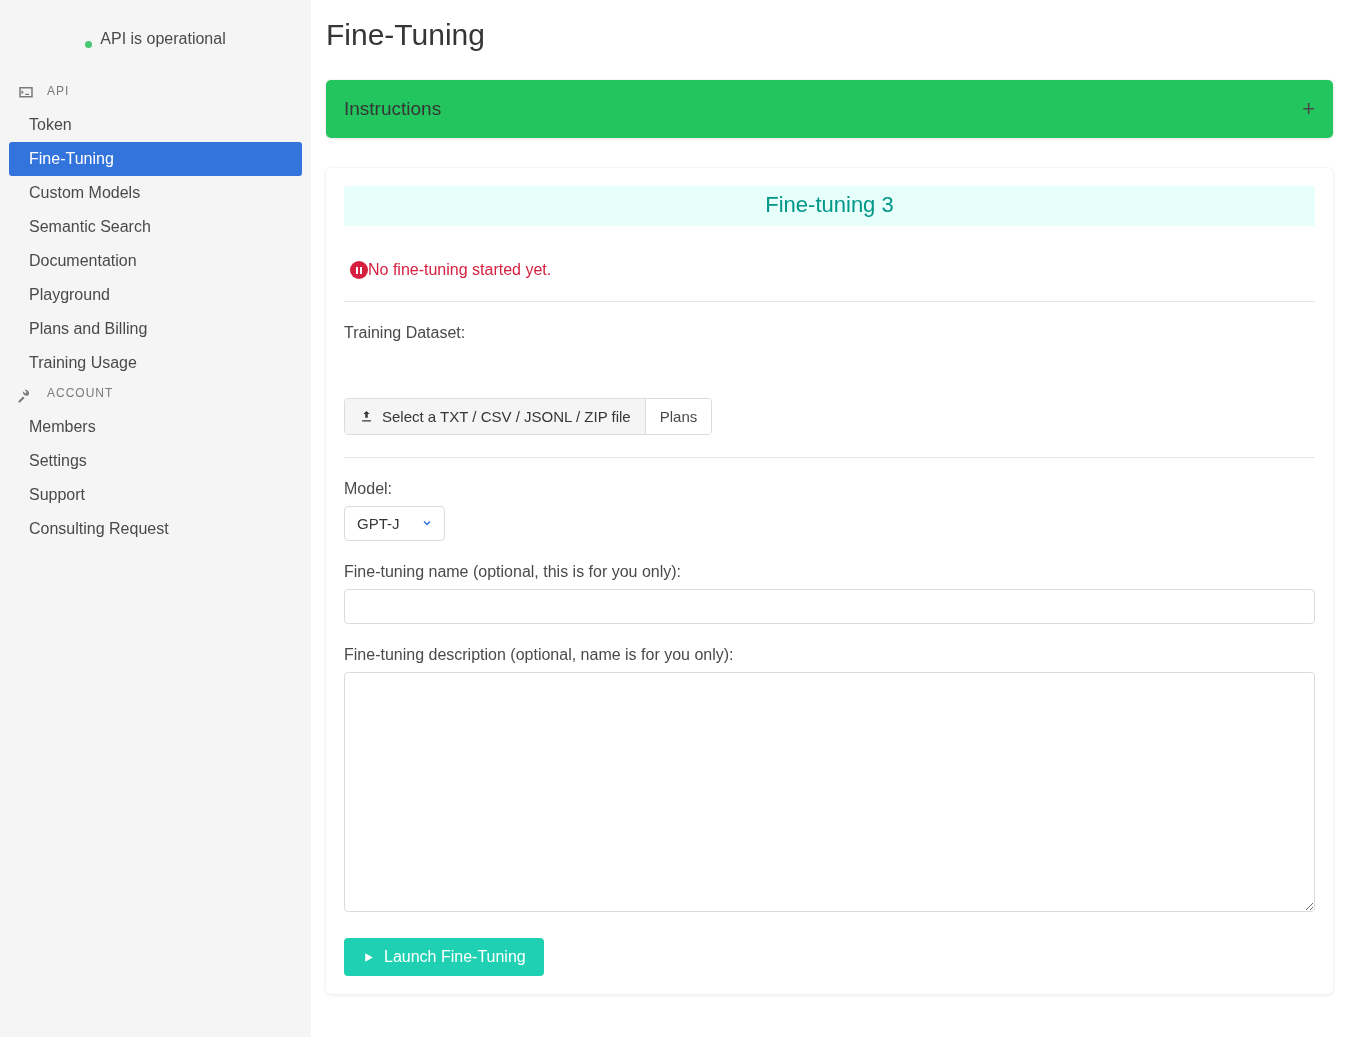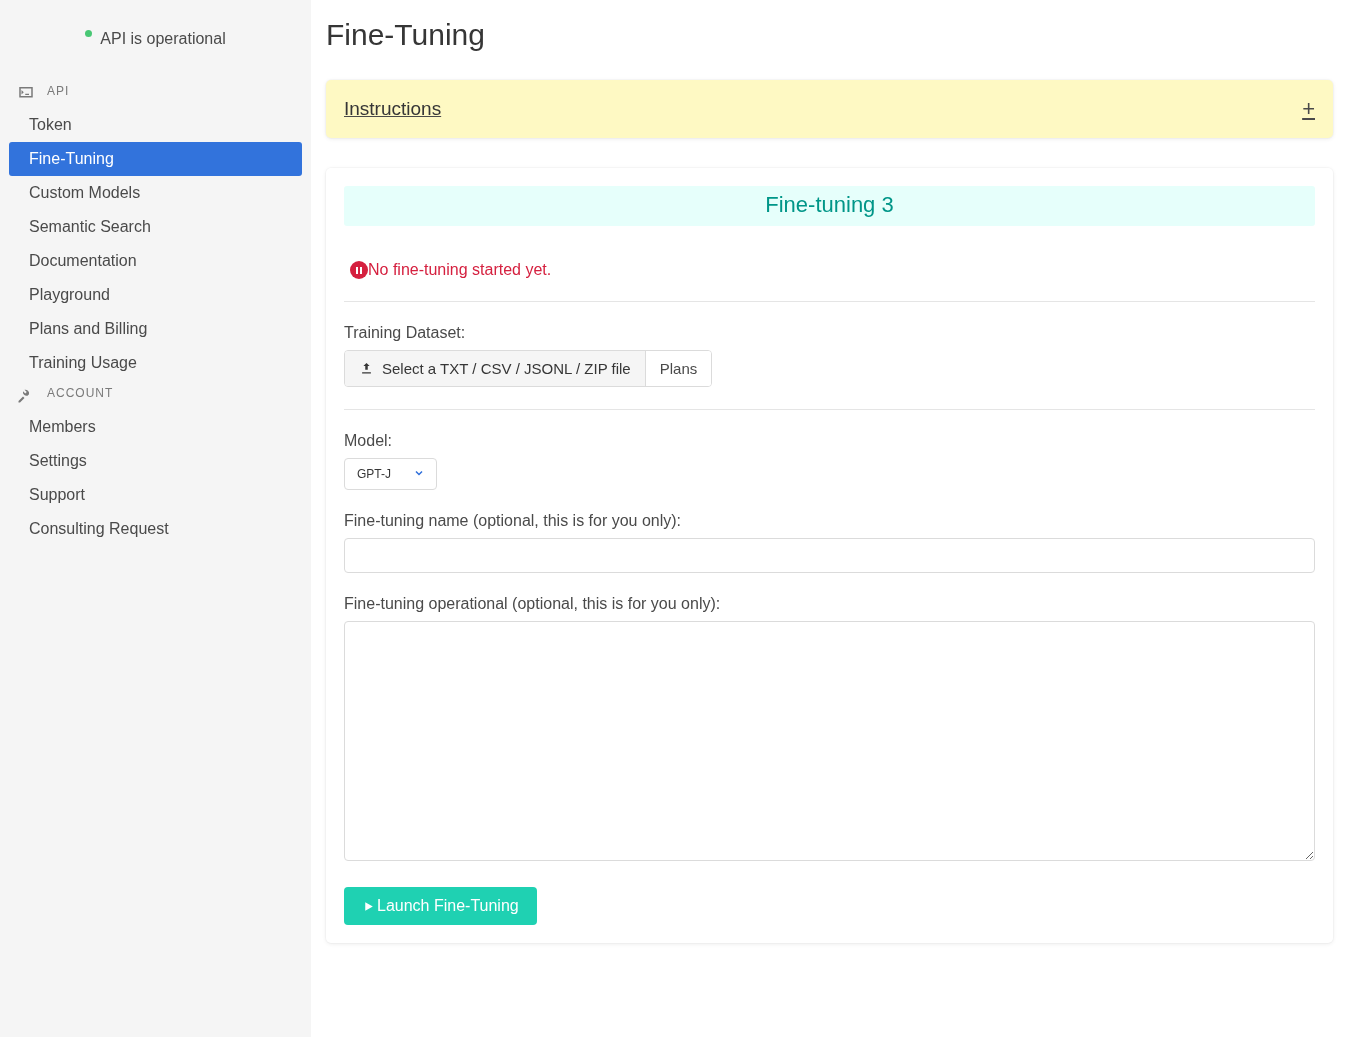--- a/index.html
+++ b/index.html
@@ -11,21 +11,21 @@
     min-height: 100vh;
   }
   .sidebar {
     width: 311px;
     background: #f5f5f5;
     padding-top: 30px;
     flex-shrink: 0;
   }
   .status {
     display: flex;
-    align-items: flex-start;
+    align-items: flex-end;
     justify-content: center;
     gap: 8px;
     font-size: 16px;
     color: #4a4a4a;
     margin-bottom: 30px;
   }
   .status-dot {
     width: 7px;
     height: 7px;
     background: #48c774;
@@ -61,25 +61,24 @@
     padding: 18px 15px 30px 15px;
     overflow: auto;
   }
   .page-title {
     font-size: 30px;
     font-weight: 400;
     color: #363636;
     margin-bottom: 28px;
   }
   .card {
-    background: #fef9c3;
+    background: #22c55e;
     border-radius: 5px;
     box-shadow: 0 1px 4px rgba(10,10,10,0.08), 0 0 0 1px rgba(10,10,10,0.02);
     margin-bottom: 30px;
-    text-decoration: underline;
   }
   .card-header {
     display: flex;
     align-items: center;
     justify-content: space-between;
     padding: 16px 18px;
     cursor: pointer;
   }
   .card-header-title {
     font-size: 19px;
@@ -121,21 +120,21 @@
     display: inline-block;
     width: 2px;
     height: 7px;
     background: #fff;
     margin: 0 1px;
   }
   .status-text { color: #d5203f; font-size: 16px; }
   hr { border: none; border-top: 1px solid #e5e5e5; margin: 0; }
   .form-section { padding: 22px 0 0 0; }
   .label { font-size: 16px; color: #4a4a4a; margin-bottom: 8px; display: block; }
-  .file-row { display: inline-flex; border: 1px solid #dbdbdb; border-radius: 4px; overflow: hidden; margin-bottom: 22px; }
+  .file-row { display: inline-flex; border: 1px solid #dbdbdb; border-radius: 4px; overflow: hidden; margin-bottom: 22px; margin-top: 48px; }
   .file-btn {
     background: #f5f5f5;
     border: none;
     border-right: 1px solid #dbdbdb;
     padding: 9px 14px;
     font-size: 15px;
     color: #363636;
     display: inline-flex;
     align-items: center;
     gap: 8px;
@@ -146,21 +145,21 @@
   .select-wrap {
     position: relative;
     display: inline-block;
     margin-bottom: 22px;
   }
   .select-wrap select {
     appearance: none;
     border: 1px solid #dbdbdb;
     border-radius: 4px;
     padding: 8px 44px 8px 12px;
-    font-size: 12px;
+    font-size: 15px;
     background: #fff;
     color: #363636;
     cursor: pointer;
   }
   .select-wrap .chevron {
     position: absolute;
     right: 12px;
     top: 50%;
     transform: translateY(-50%);
     pointer-events: none;
@@ -178,21 +177,21 @@
   textarea.text-input { min-height: 240px; resize: both; }
   .launch-btn {
     background: #1fd1b2;
     border: none;
     color: #fff;
     font-size: 16px;
     padding: 10px 18px;
     border-radius: 4px;
     display: inline-flex;
     align-items: center;
-    gap: 2px;
+    gap: 9px;
     cursor: pointer;
   }
   .launch-btn svg { width: 13px; height: 13px; fill: #fff; }
 </style>
 </head>
 <body>
 
 <aside class="sidebar">
   <div class="status">
     <span class="status-dot"></span>
@@ -278,21 +277,21 @@
         <span class="chevron">
           <svg width="12" height="12" viewBox="0 0 24 24" fill="none" stroke="#2f6fdb" stroke-width="3">
               <path d="M6 9l6 6 6-6"></path>
             </svg>
         </span>
       </div>
 
       <label class="label">Fine-tuning name (optional, this is for you only):</label>
       <input type="text" class="text-input" value="" style="">
 
-      <label class="label">Fine-tuning operational (optional, this is for you only):</label>
+      <label class="label">Fine-tuning description (optional, name is for you only):</label>
       <textarea class="text-input" style=""></textarea>
 
       <button class="launch-btn">
         <svg viewBox="0 0 24 24">
             <path d="M6 4l14 8-14 8V4z"></path>
           </svg>
         <span>Launch Fine-Tuning</span>
       </button>
     </div>
   </div>

